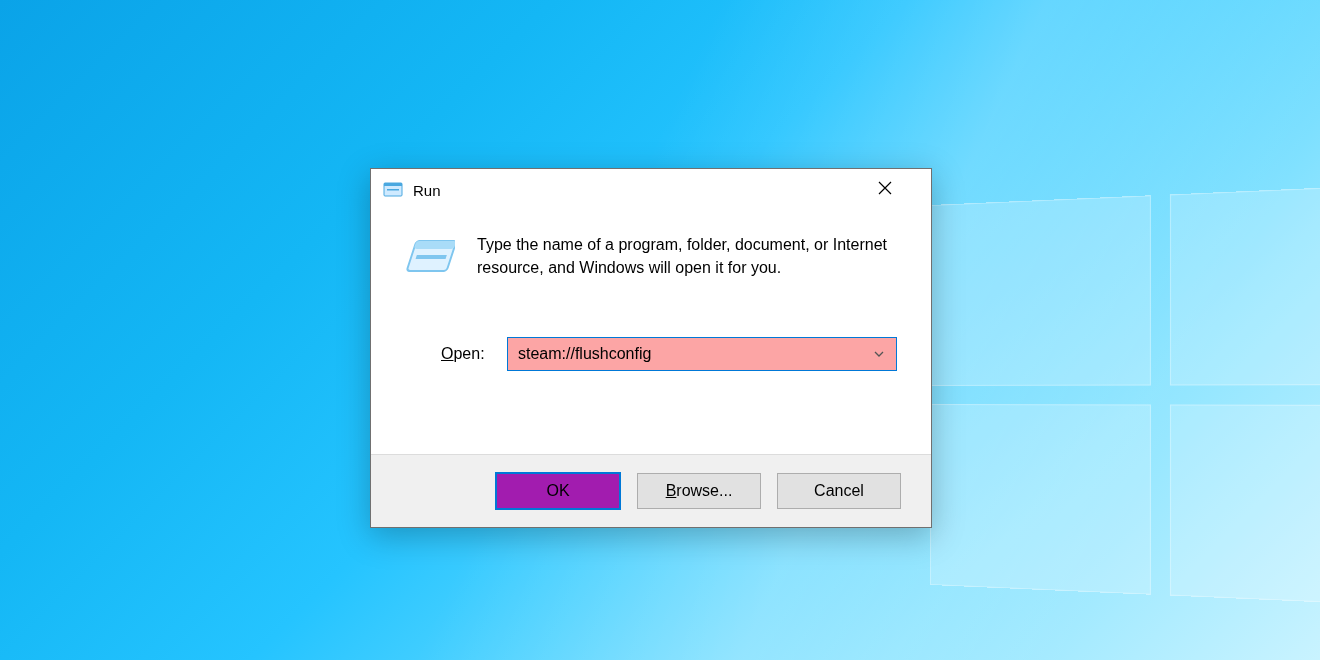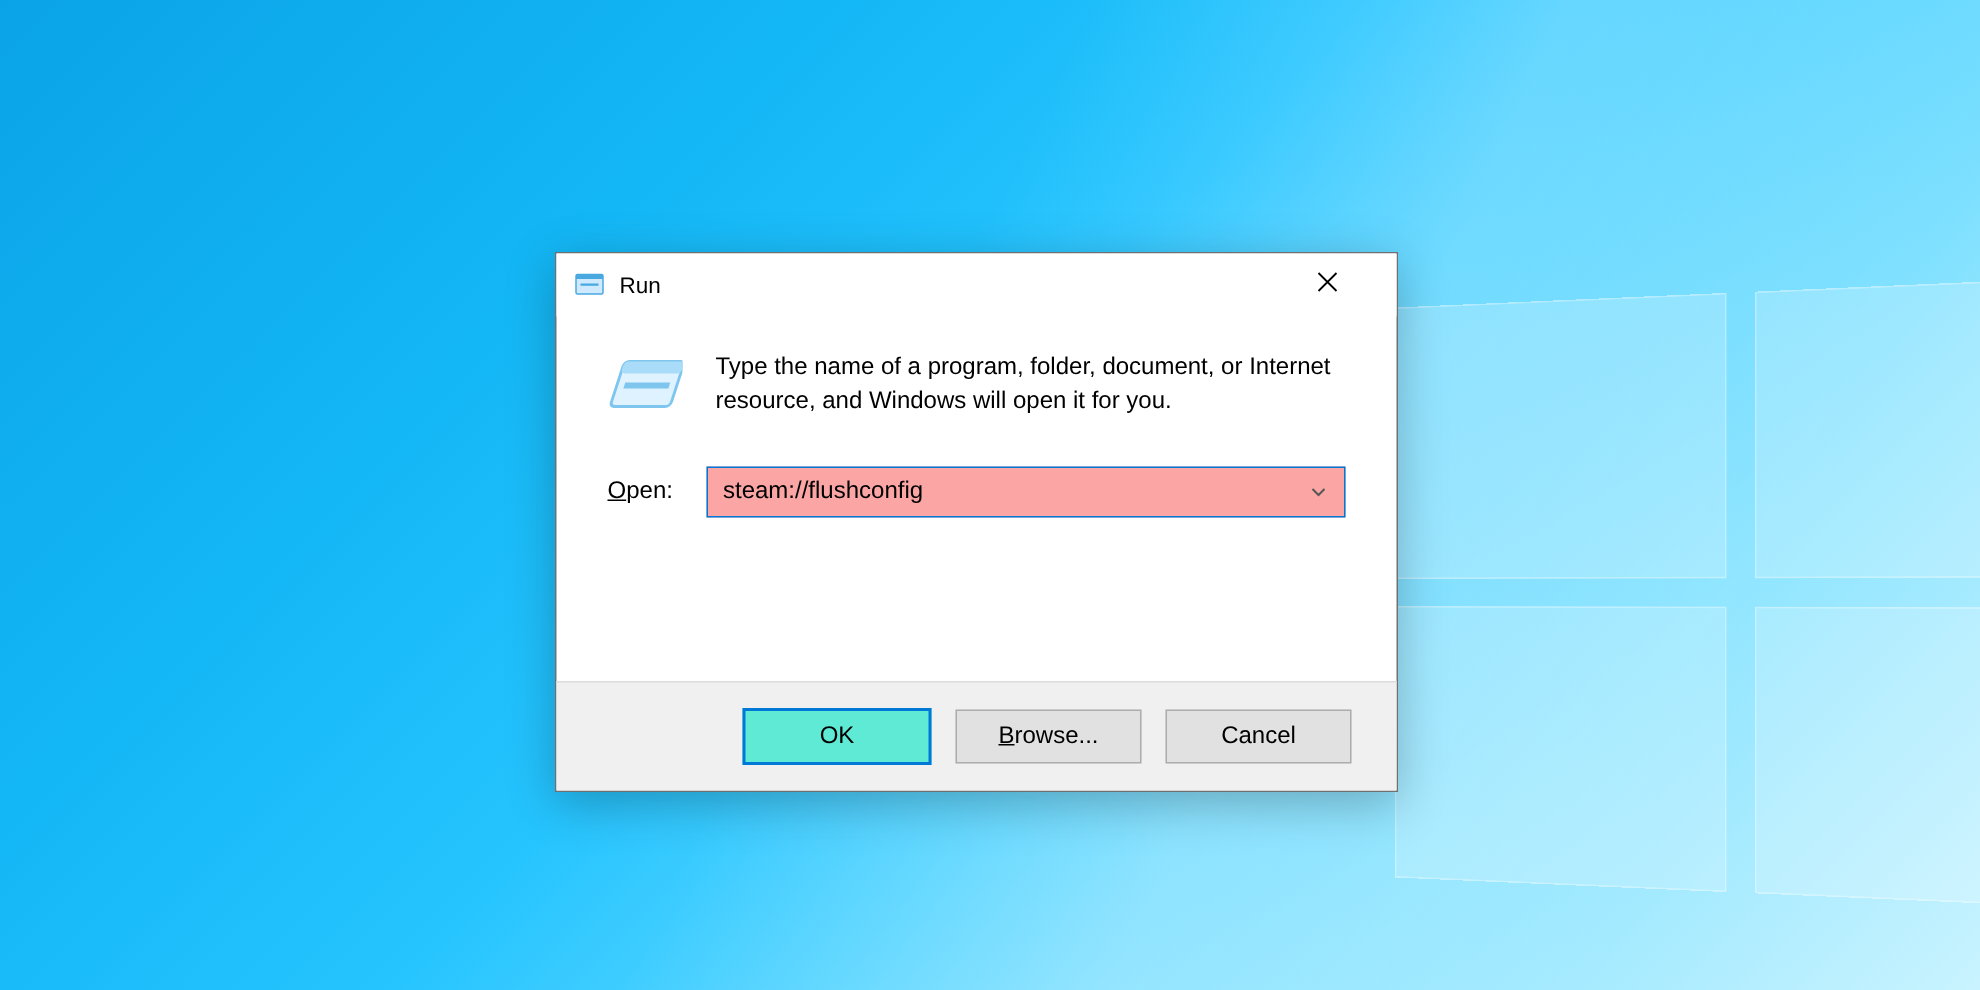--- a/index.html
+++ b/index.html
@@ -18,35 +18,35 @@
   
   .run-dialog{position:absolute;left:370px;top:168px;width:560px;height:358px;
     background:#ffffff;box-shadow:0 8px 30px rgba(0,0,0,0.25);border:1px solid #707070;
     display:flex;flex-direction:column;}
   .titlebar{height:42px;display:flex;align-items:center;padding:0 16px 0 12px;background:#ffffff;justify-content:center;}
   .title-icon{width:20px;height:20px;margin-right:10px;display:flex;align-items:center;justify-content:center;}
   .title-text{font-size:15px;color:#000;flex:0 0 auto;}
   .title-spacer{flex:1;}
   .close-btn{width:60px;height:42px;display:flex;align-items:center;justify-content:center;cursor:default;}
   .close-btn svg{width:14px;height:14px;}
-  .body{flex:1;padding:22px 34px 18px 34px;display:flex;flex-direction:column;}
+  .body{flex:1;padding:22px 34px 18px 34px;display:flex;flex-direction:column;gap:26px;}
   .info-row{display:flex;align-items:flex-start;gap:22px;margin-bottom:28px;}
   .run-icon{flex:0 0 50px;height:50px;display:flex;align-items:center;justify-content:center;}
   .desc{font-size:16px;line-height:1.45;color:#000;}
   .open-row{display:flex;align-items:center;gap:14px;}
-  .open-label{font-size:16px;color:#000;min-width:52px;}
+  .open-label{font-size:16px;color:#000;min-width:52px;margin-left:36px;}
   .open-label .ul{text-decoration:underline;}
   .combo{flex:1;position:relative;}
   .combo input{width:100%;height:34px;box-sizing:border-box;border:1px solid #0078d7;
     padding:0 32px 0 10px;font-size:16px;font-family:inherit;color:#000;background:#fca5a5;outline:none;}
   .combo .chev{position:absolute;right:8px;top:0;height:34px;width:20px;display:flex;align-items:center;justify-content:center;pointer-events:none;}
   .footer{background:#f0f0f0;border-top:1px solid #dcdcdc;height:72px;display:flex;align-items:center;justify-content:flex-end;padding:0 30px;gap:16px;}
   .btn{width:122px;height:34px;border:1px solid #adadad;background:#e1e1e1;font-size:16px;
     font-family:inherit;color:#000;display:flex;align-items:center;justify-content:center;cursor:default;}
-  .btn.default{border:2px solid #0078d7;background:#5eead4;}
+  .btn.default{border:2px solid #0078d7;background:#a21caf;}
   .btn .ul{text-decoration:underline;}
 </style>
 </head>
 <body>
 
 <div class="desktop">
   <div class="light-ray"></div>
   <div class="winlogo">
     <div class="pane"></div>
     <div class="pane"></div>

